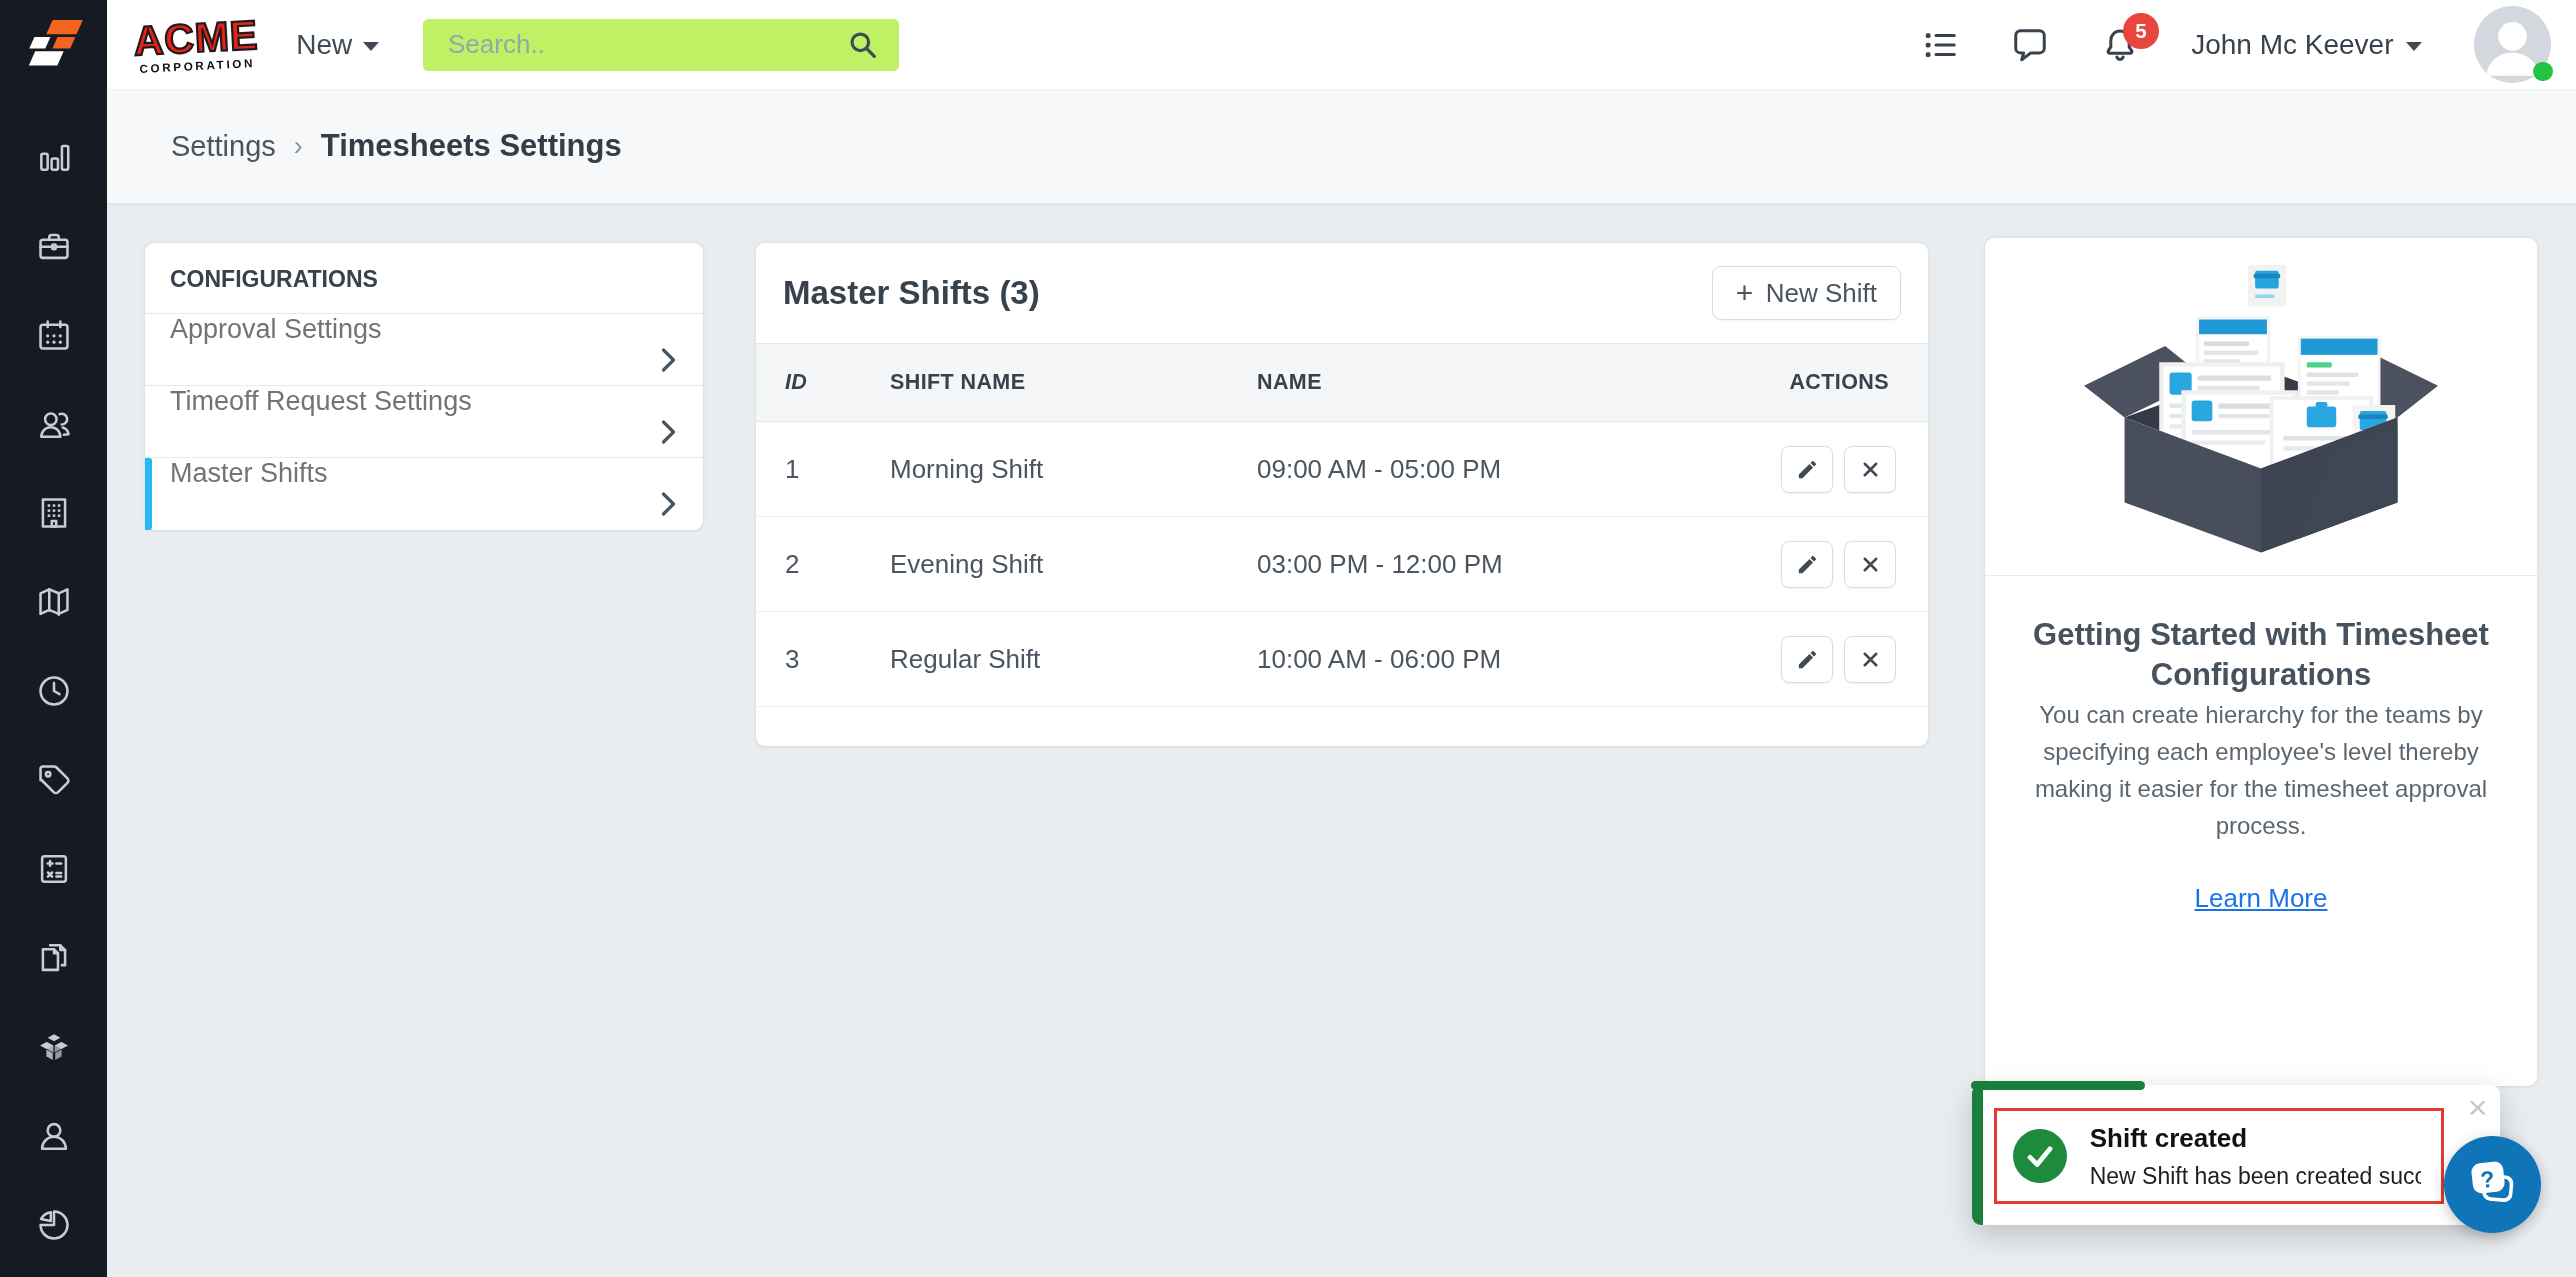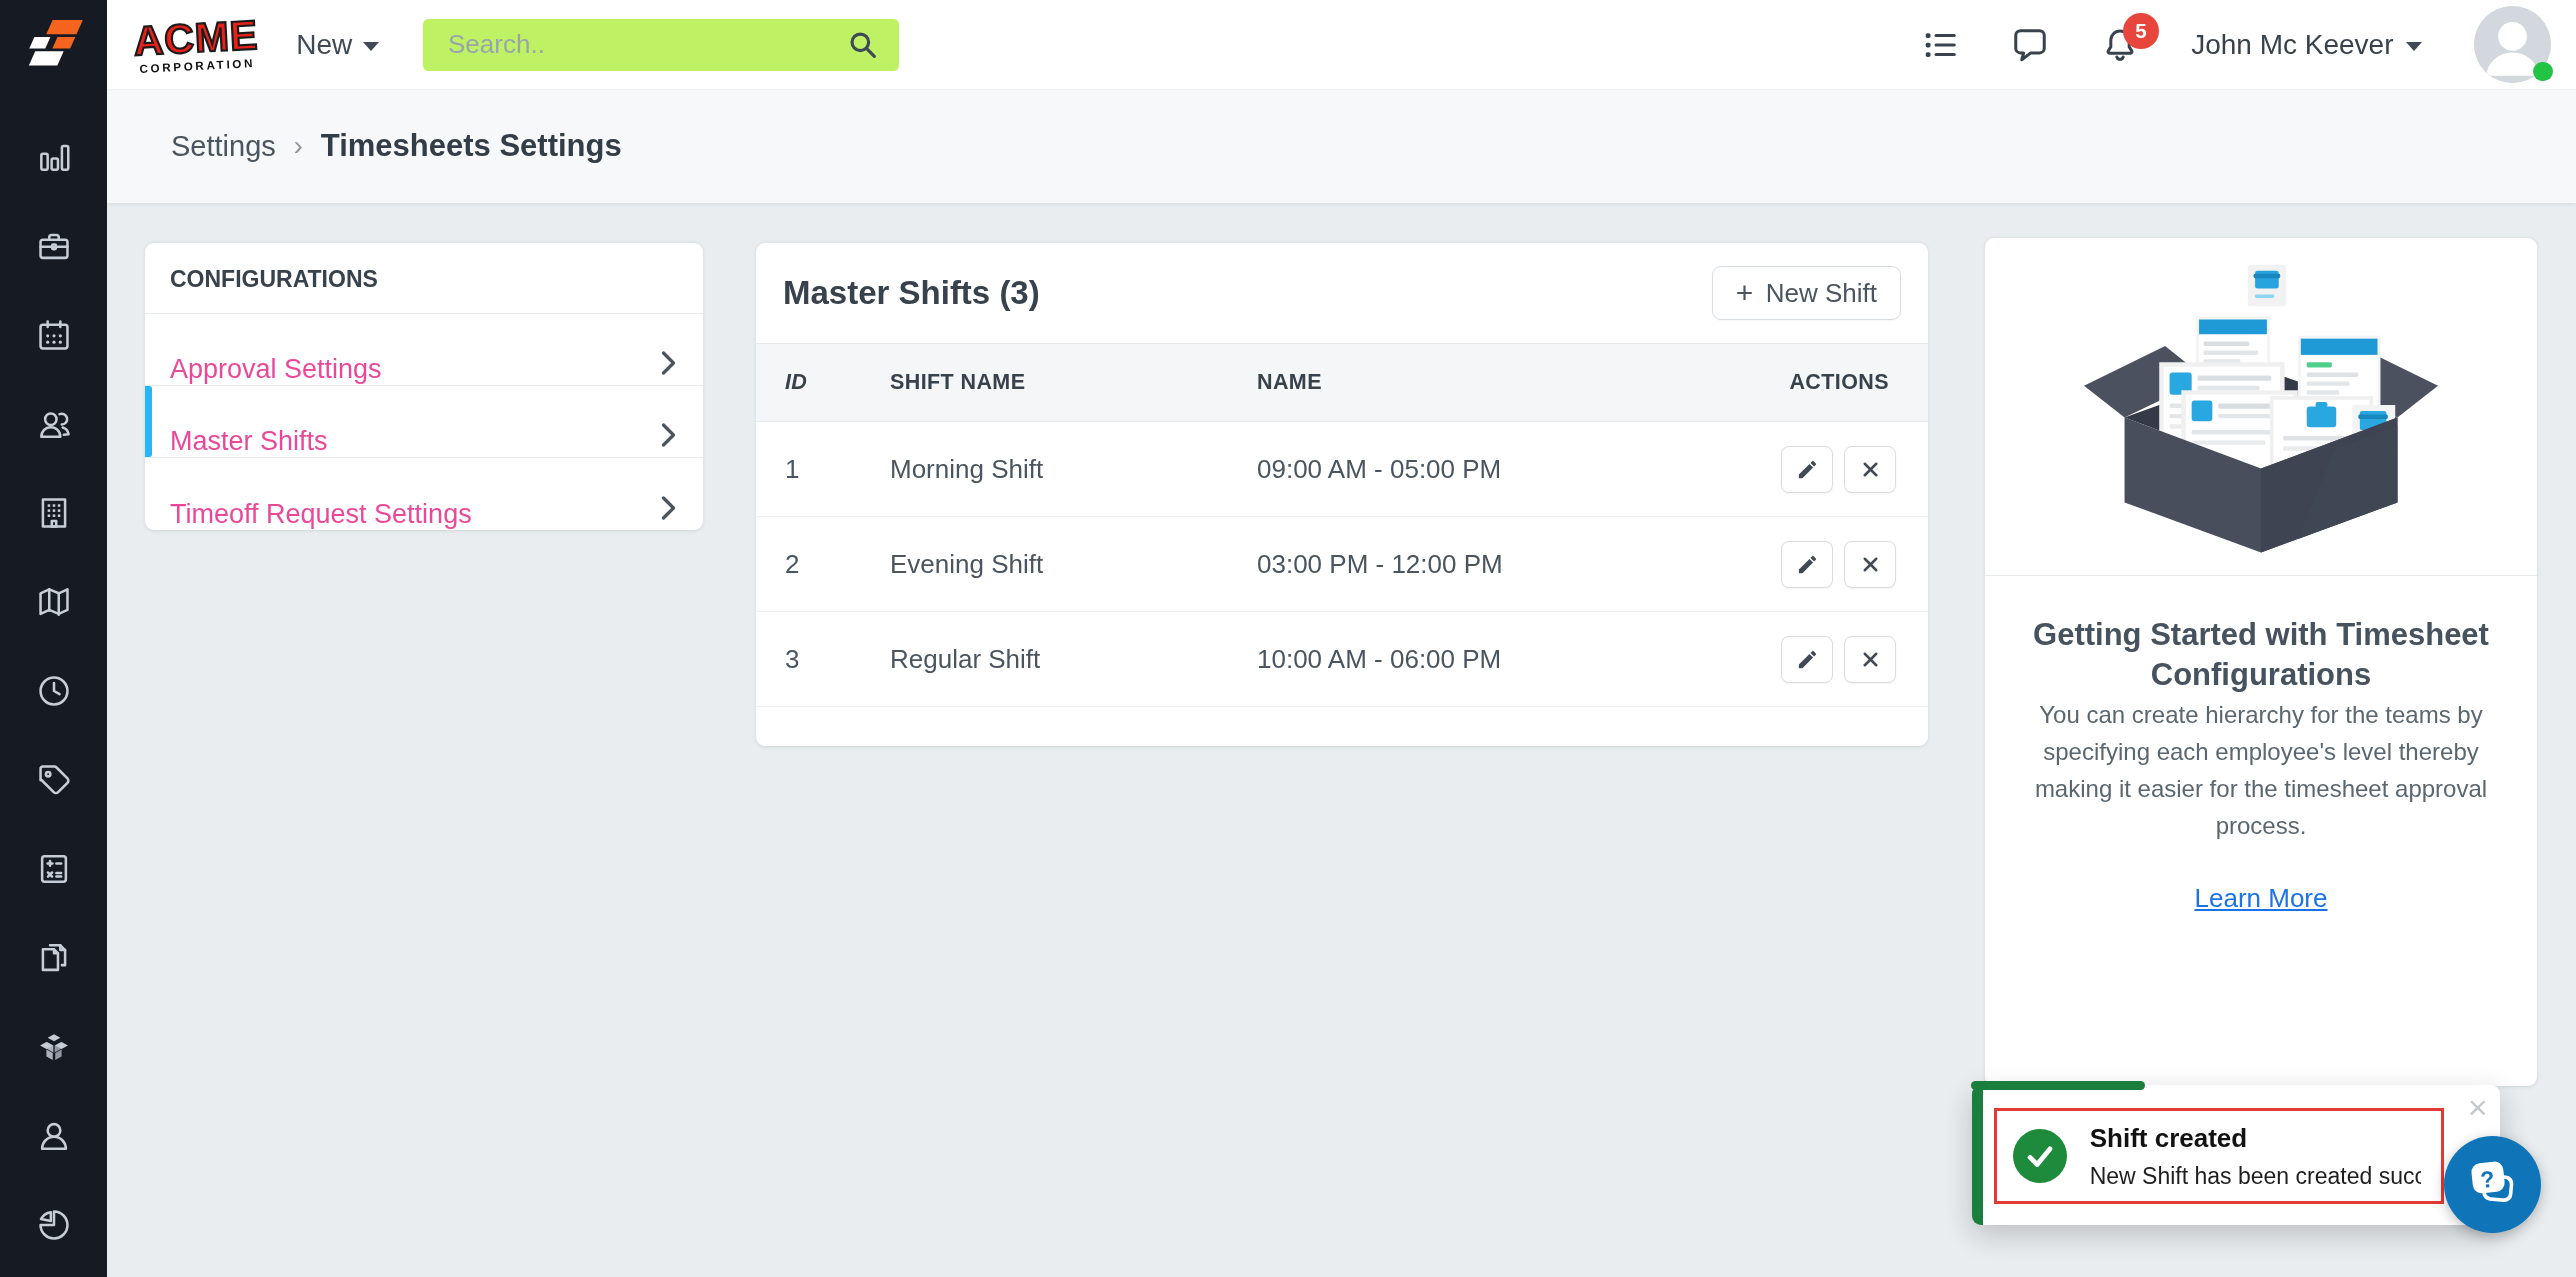--- a/index.html
+++ b/index.html
@@ -40,21 +40,21 @@
   .crumb-parent { font-size:29px; color:#4a5560; cursor:pointer; }
   .crumb-sep { font-size:27px; color:#8a949c; }
   .crumb-current { font-size:31px; font-weight:bold; color:#323d47; }
 
   
   .card { position:absolute; background:#fff; border-radius:9px; box-shadow:0 0.9px 3.6px rgba(40,50,60,.12); }
 
   
   .config-card { left:145px; top:243px; width:558px; }
   .config-title { padding:23px 25px 19.7px 25px; font-size:23px; font-weight:bold; color:#37424c; border-bottom:0.9px solid #e7eaec; }
-  .config-item { position:relative; height:72px; display:flex; align-items:flex-end; padding:0 23px 0 25px; font-size:27px; color:#ec4899; border-bottom:0.9px solid #e7eaec; cursor:pointer; }
+  .config-item { position:relative; height:72px; display:flex; align-items:flex-start; padding:0 23px 0 25px; font-size:27px; color:#737373; border-bottom:0.9px solid #e7eaec; cursor:pointer;flex-direction:column; }
   .config-item:last-child { border-bottom:none; }
   .config-item .chev { margin-left:auto; }
   .chev svg { width:23px; height:30px; stroke:#4a5560; stroke-width:2.6; fill:none; stroke-linecap:round; stroke-linejoin:round; }
   .config-item.active::before { content:""; position:absolute; left:0; top:0; bottom:0; width:7.2px; background:#29b6f6; border-radius:0 2.7px 2.7px 0; }
 
   
   .shifts-card { left:756px; top:243px; width:1172px; padding-bottom:39px; }
   .shifts-head { display:flex; align-items:center; padding:23px 27px; }
   .shifts-title { font-size:33px; font-weight:700; color:#37424c; }
   .new-shift-btn { margin-left:auto; display:flex; align-items:center; gap:12.5px; background:#fff; border:0.9px solid #d8dde2; border-radius:9px; padding:10.7px 23px; font-size:26px; color:#4a5560; cursor:pointer; box-shadow:0 0.9px 1.8px rgba(0,0,0,.04); font-family:"Liberation Sans", sans-serif; }
@@ -285,28 +285,28 @@
 
 <div class="card config-card">
   <div class="config-title">CONFIGURATIONS</div>
   <div id="config-list">
       <div class="config-item">
         <span>Approval Settings</span>
         <span class="chev"><svg viewBox="0 0 14 24">
             <polyline points="3,4 11,12 3,20"></polyline>
           </svg></span>
       </div>
-      <div class="config-item active">
-        <span>Master Shifts</span>
+      <div class="config-item">
+        <span>Timeoff Request Settings</span>
         <span class="chev"><svg viewBox="0 0 14 24">
             <polyline points="3,4 11,12 3,20"></polyline>
           </svg></span>
       </div>
-      <div class="config-item">
-        <span>Timeoff Request Settings</span>
+      <div class="config-item active">
+        <span>Master Shifts</span>
         <span class="chev"><svg viewBox="0 0 14 24">
             <polyline points="3,4 11,12 3,20"></polyline>
           </svg></span>
       </div>
     </div>
 </div>
 
 <div class="card shifts-card">
   <div class="shifts-head">
     <div class="shifts-title">Master Shifts (3)</div>

